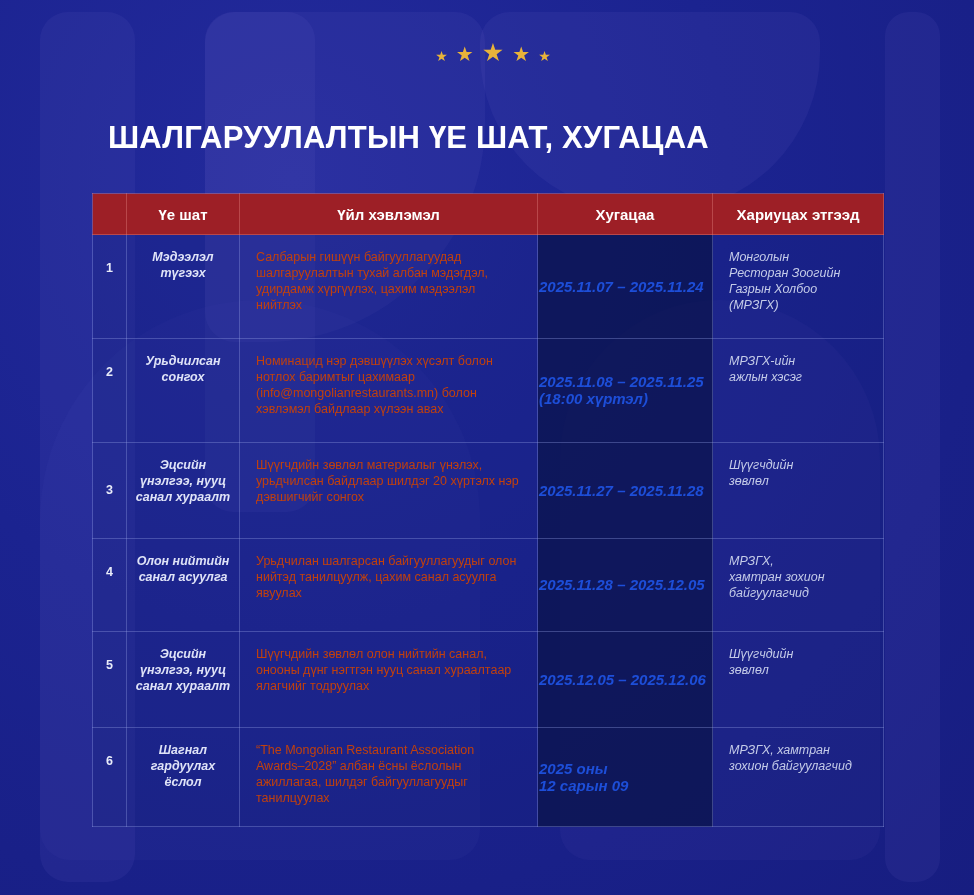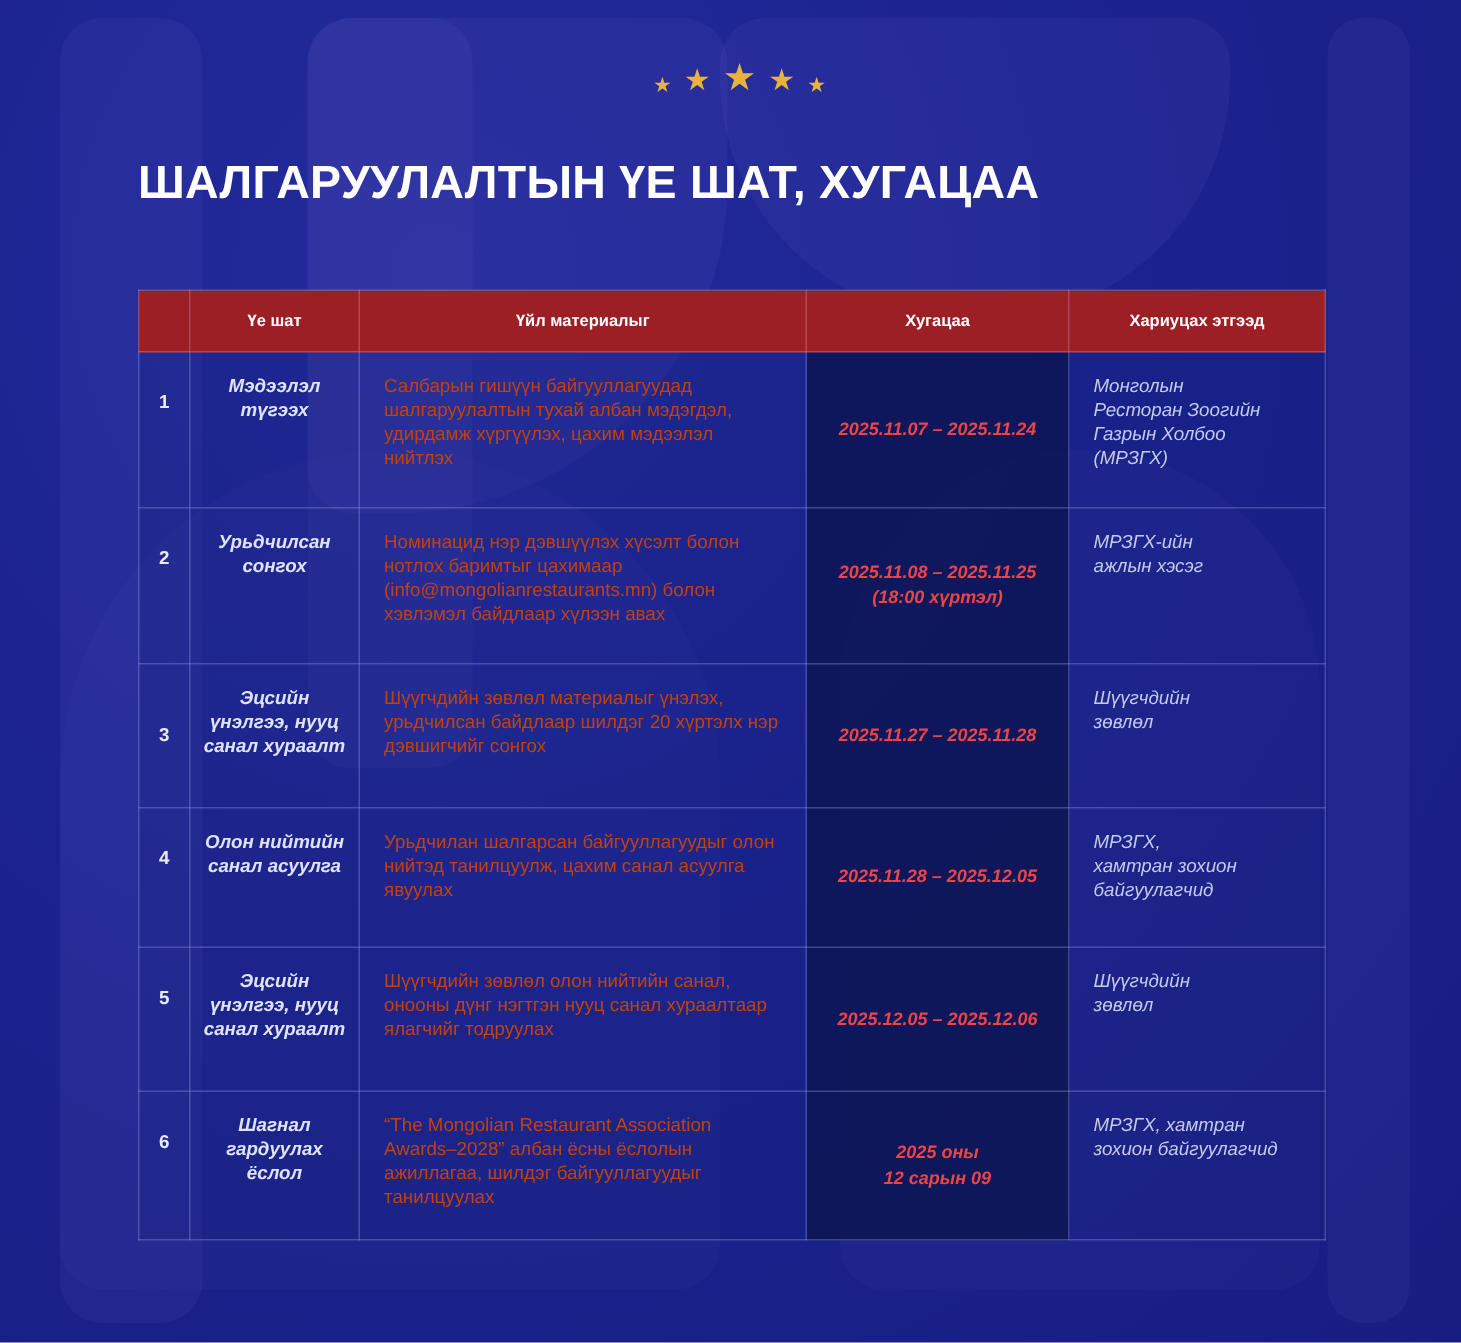--- a/index.html
+++ b/index.html
@@ -53,41 +53,41 @@
   .star.s5 { font-size: 14px; margin-top: 6px; }
 
   .title {
     position: absolute;
     left: 92px;
     top: 104px;
     font-size: 31px;
     font-weight: bold;
     letter-spacing: 0.2px;
     color: #ffffff;
-    margin: 0;
+    margin: 16px;
   }
 
   table.schedule {
     position: absolute;
     left: 92px;
     top: 193px;
     width: 791px;
     border-collapse: collapse;
     table-layout: fixed;
     font-size: 12.5px;
   }
   table.schedule th, table.schedule td {
     border: 1px solid rgba(150, 160, 230, 0.35);
   }
   table.schedule thead th {
     background: #9d1f26;
     color: #ffffff;
     font-weight: bold;
     height: 38px;
-    font-size: 11px;
+    font-size: 15px;
     text-align: center;
     vertical-align: middle;
     border-color: rgba(220, 120, 120, 0.45);
   }
   table.schedule tbody td {
     vertical-align: top;
     padding-top: 14px;
     background: rgba(20, 30, 120, 0.25);
   }
   td.num {
@@ -106,27 +106,26 @@
     padding-right: 6px;
   }
   td.activity {
     color: #c2410c;
     line-height: 16px;
     padding-left: 16px;
     padding-right: 14px;
   }
   td.date {
     background: rgba(8, 18, 70, 0.72) !important;
-    color: #ef4444;
-    font-weight: bold;
-    text-align: center;
+    color: #1d4ed8;
+    font-weight: bold;
     vertical-align: middle !important;
     padding-top: 0 !important;
     line-height: 17px;
-    font-size: 12px;
+    font-size: 15px;
   }
   td.resp {
     color: #c4cbe8;
     line-height: 16px;
     padding-left: 16px;
     padding-right: 10px;
   }
   .multiline { white-space: pre-line; font-style: italic; }
 </style>
 </head>
@@ -155,21 +154,21 @@
     <col style="width:34px">
     <col style="width:113px">
     <col style="width:298px">
     <col style="width:175px">
     <col style="width:171px">
   </colgroup>
   <thead>
     <tr>
       <th></th>
       <th>Үе шат</th>
-      <th>Үйл материалыг</th>
+      <th>Үйл хэвлэмэл</th>
       <th>Хугацаа</th>
       <th>Хариуцах этгээд</th>
     </tr>
   </thead>
   <tbody>
     <tr style="height:104px">
       <td class="num">1</td>
       <td class="stage multiline">Мэдээлэл
 түгээх</td>
       <td class="activity">Салбарын гишүүн байгууллагуудад шалгаруулалтын тухай албан мэдэгдэл, удирдамж хүргүүлэх, цахим мэдээлэл нийтлэх</td>

